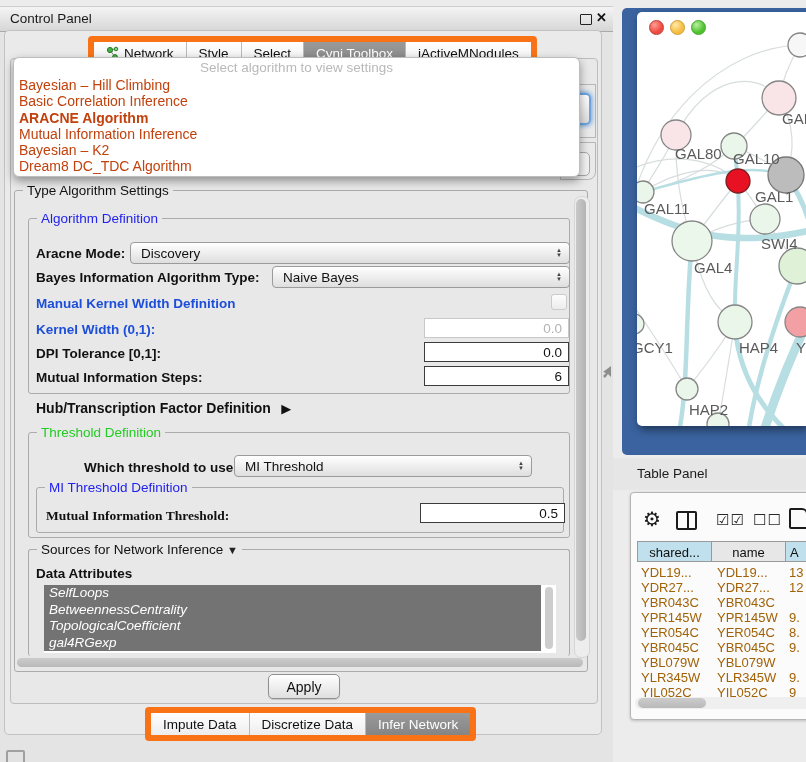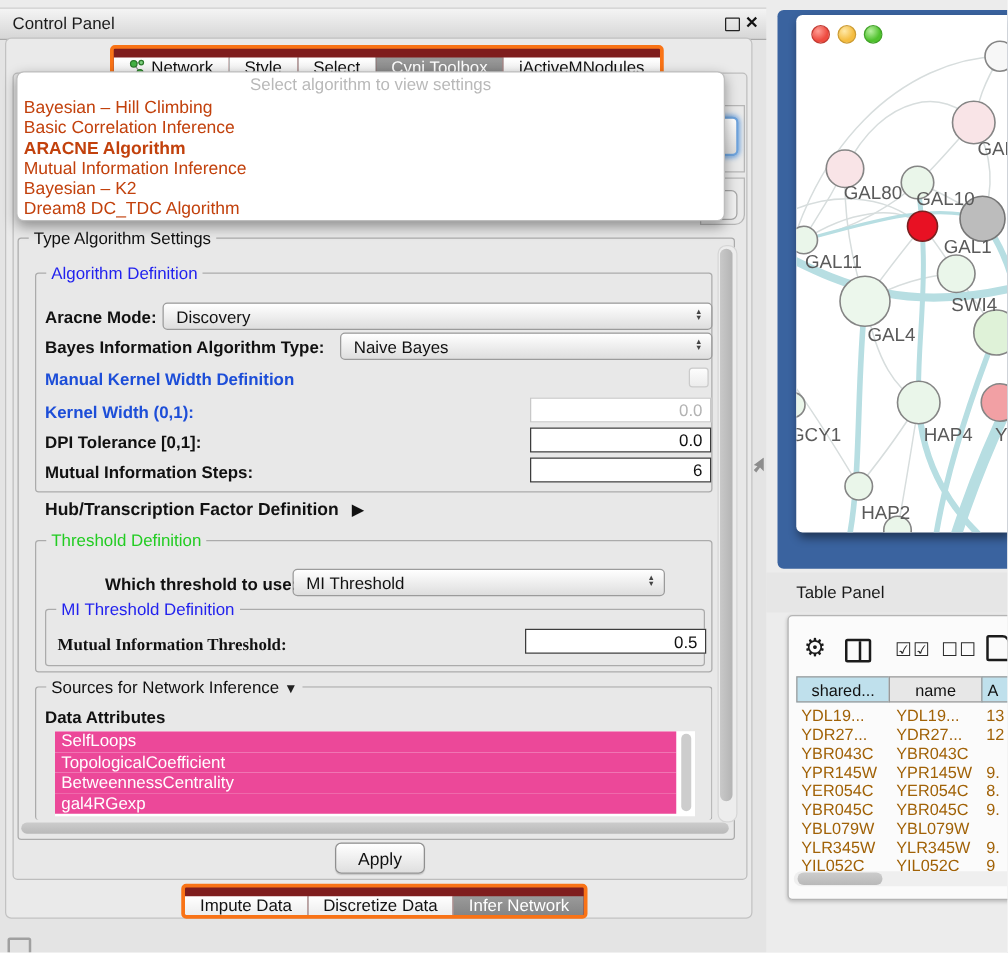--- a/index.html
+++ b/index.html
@@ -10,21 +10,21 @@
   
   .titlebar{left:0;top:6px;width:613px;height:24px;
     background:linear-gradient(#f4f4f4,#d6d6d6);border-bottom:1px solid #a9a9a9;border-top:1px solid #cfcfcf;}
   .titlebar .t{position:absolute;left:10px;top:4px;font-size:13.5px;color:#1a1a1a;}
   .win-max{position:absolute;left:580px;top:7px;width:10px;height:9px;border:1.6px solid #222;border-radius:1px;}
   .win-close{position:absolute;left:596px;top:3px;font-size:13px;font-weight:bold;color:#111;}
   .left-bg{left:0;top:30px;width:613px;height:732px;background:#e4e4e4;}
   .panel-frame{left:4px;top:30px;width:596px;height:703px;background:#eaeaea;border:1px solid #c2c2c2;border-radius:5px;}
   .inner-panel{left:10px;top:58px;width:586px;height:644px;background:#e8e8e8;border:1px solid #bdbdbd;border-radius:4px;}
   
-  .seg{display:inline-flex;height:22px;background:#7f1d1d;border:3px solid #f97316;border-radius:4px;overflow:hidden;align-items:flex-end;}
+  .seg{display:inline-flex;height:22px;background:#5eead4;border:6px solid #f97316;border-radius:4px;overflow:hidden;}
   .seg .it{display:flex;align-items:center;padding:0 12px;font-size:13.5px;color:#111;border-right:1px solid #b9b9b9;background:linear-gradient(#ffffff,#ededed);white-space:nowrap;}
   .seg .it:last-child{border-right:none;}
   .seg .it.sel{background:linear-gradient(#9a9a9a,#858585);color:#fff;}
   .net-ico{width:13px;height:14px;margin-right:5px;}
   
   .popup{left:13px;top:57px;width:565px;height:118px;background:#ffffff;border:1px solid #bdbdbd;
     border-radius:6px;box-shadow:0 4px 10px rgba(0,0,0,.38);z-index:50;}
   .popup .ph{text-align:center;color:#b9b9b9;font-size:13.5px;padding-top:2px;height:17px;}
   .popup .li{font-size:14px;line-height:16.3px;padding-left:5px;color:#c2410c;white-space:nowrap;}
   .popup .li.bold{font-weight:bold;}
@@ -46,21 +46,21 @@
   .combo .arr{display:flex;flex-direction:column;align-items:center;margin-right:7px;font-size:6px;color:#444;line-height:5px;}
   .field{height:20px;background:#fff;border:1px solid #3c3c3c;box-sizing:border-box;
     font-size:13.5px;color:#111;text-align:right;padding:2px 6px 0 0;}
   .field.dis{border:1px solid #c8c8c8;color:#b3b3b3;}
   .checkbox{width:14px;height:14px;border:1px solid #cbcbcb;border-radius:3px;background:linear-gradient(#fdfdfd,#ececec);}
   .vscroll-track{background:#ededed;border:1px solid #d6d6d6;border-radius:7px;}
   .vscroll-thumb{background:linear-gradient(90deg,#c9c9c9,#b4b4b4);border-radius:6px;}
   .hscroll-thumb{background:linear-gradient(#cccccc,#b9b9b9);border-radius:5px;}
   
   .attr-list{background:#fff;overflow:hidden;}
-  .attr-item{height:16.5px;line-height:16.5px;background:#ec4899;color:#fff;font-size:13.5px;padding-left:5px;width:492px;}
+  .attr-item{height:16.5px;line-height:16.5px;background:#737373;color:#fff;font-size:13.5px;padding-left:5px;width:492px;font-style:italic;}
   
   .btn{display:flex;align-items:center;justify-content:center;height:23px;border:1px solid #8f8f8f;border-radius:5px;
     background:linear-gradient(#ffffff,#dfdfdf);font-size:14px;color:#111;box-shadow:0 1px 1px rgba(0,0,0,.15);}
   
   .net-frame{left:622px;top:8px;width:184px;height:447px;background:#3A639F;border-radius:5px 0 0 5px;}
   .net-window{left:637px;top:12px;width:169px;height:414px;background:#fff;border-radius:5px 0 0 5px;
     box-shadow:2px 4px 8px rgba(0,0,0,.45);overflow:hidden;}
   .tl{position:absolute;width:13px;height:13px;border-radius:50%;top:8px;}
   .tl.red{left:12px;background:radial-gradient(circle at 35% 30%,#ff9d94,#ee4b40 60%);border:1px solid #c23b33;}
   .tl.yel{left:33px;background:radial-gradient(circle at 35% 30%,#ffe9a8,#f5bd41 60%);border:1px solid #cd9c33;}
@@ -206,22 +206,22 @@
   <div class="abs grp" style="left:28px;top:549px;width:540px;height:106px;border-bottom:none;">
     <div class="grp-title">
       <span>Sources for Network Inference</span>
       <span style="font-size:11px;color:#222;">▼</span>
     </div>
   </div>
   <div class="abs lbl" style="left:36px;top:566px;">Data Attributes</div>
 
   <div class="abs attr-list" style="left:44px;top:585px;width:512px;height:68px;">
     <div class="attr-item">SelfLoops</div>
+    <div class="attr-item">BetweennessCentrality</div>
     <div class="attr-item">TopologicalCoefficient</div>
-    <div class="attr-item">BetweennessCentrality</div>
     <div class="attr-item">gal4RGexp</div>
     <div class="vscroll-thumb" style="position:absolute;right:3px;top:2px;width:8px;height:62px;background:#cdcdcd;"></div>
   </div>
 
   <div class="abs hscroll-thumb" style="left:17px;top:658px;width:566px;height:9px;"></div>
 
   <div class="abs btn" style="left:268px;top:674px;width:70px;">
     <span>Apply</span>
   </div>
 

